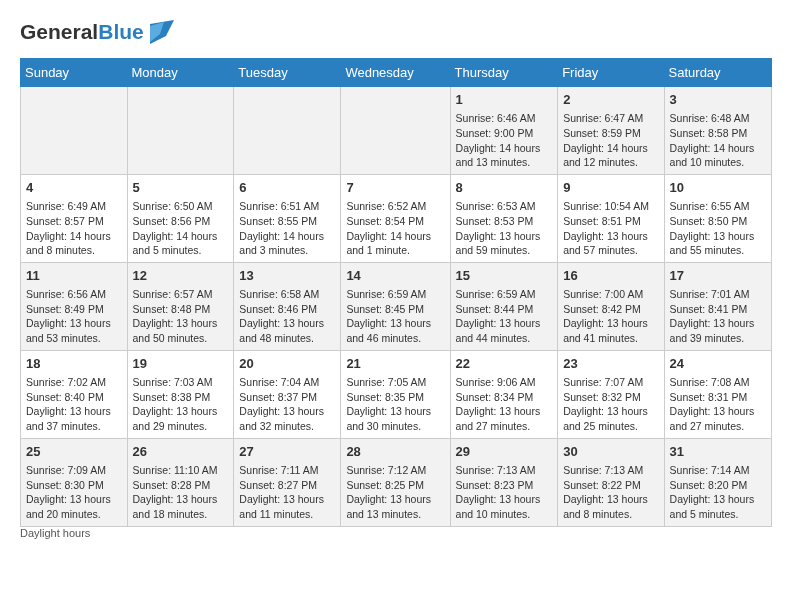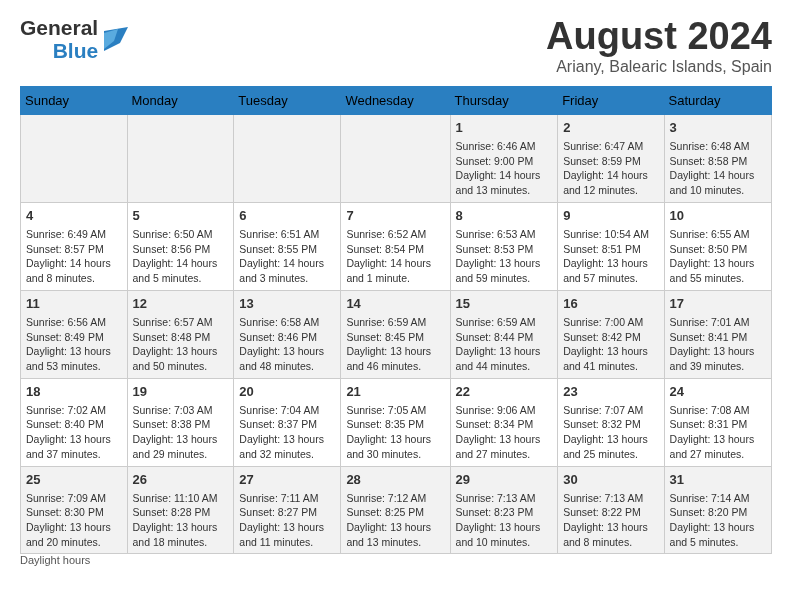--- a/index.html
+++ b/index.html
@@ -34,21 +34,21 @@
       font-size: 16px;
       color: #555;
     }
     .calendar-table {
       width: 100%;
       border-collapse: collapse;
       font-size: 11px;
     }
     .calendar-table thead tr th {
       background-color: #2a7fc1;
-      color: #000000;
+      color: #ffffff;
       padding: 6px 4px;
       text-align: left;
       font-size: 13px;
       font-weight: normal;
       border: 1px solid #2a7fc1;
     }
     .calendar-table tbody tr td {
       border: 1px solid #ccc;
       vertical-align: top;
       padding: 4px 5px;
@@ -74,33 +74,29 @@
     .empty-cell {
       background-color: #f9f9f9;
     }
   </style>
 </head>
 <body>
 
 <div class="header-area">
   <div class="logo">
     <div style="display:flex;align-items:center;gap:2px;">
-      <div style="display:flex;flex-direction:column;align-items:flex-end;">
+      <div style="display:flex;flex-direction:row;align-items:flex-end;">
         <span style="font-size:21px;font-weight:bold;color:#333;line-height:1.1;">General</span>
         <span style="font-size:21px;font-weight:bold;color:#2a7fc1;line-height:1.1;">Blue</span>
       </div>
       <svg width="28" height="32" viewBox="0 0 28 32">
         <polygon points="4,8 28,4 20,20 4,28" fill="#2a7fc1"></polygon>
         <polygon points="4,10 18,6 14,18 4,26" fill="#5aabdf"></polygon>
       </svg>
     </div>
-  </div>
-  <div class="title-area">
-    <div class="month-title">August 2024</div>
-    <div class="location-title">Ariany, Balearic Islands, Spain</div>
   </div>
 </div>
 
 <table class="calendar-table">
   <thead>
     <tr>
     <th>Sunday</th>
         <th>Monday</th>
         <th>Tuesday</th>
         <th>Wednesday</th>

